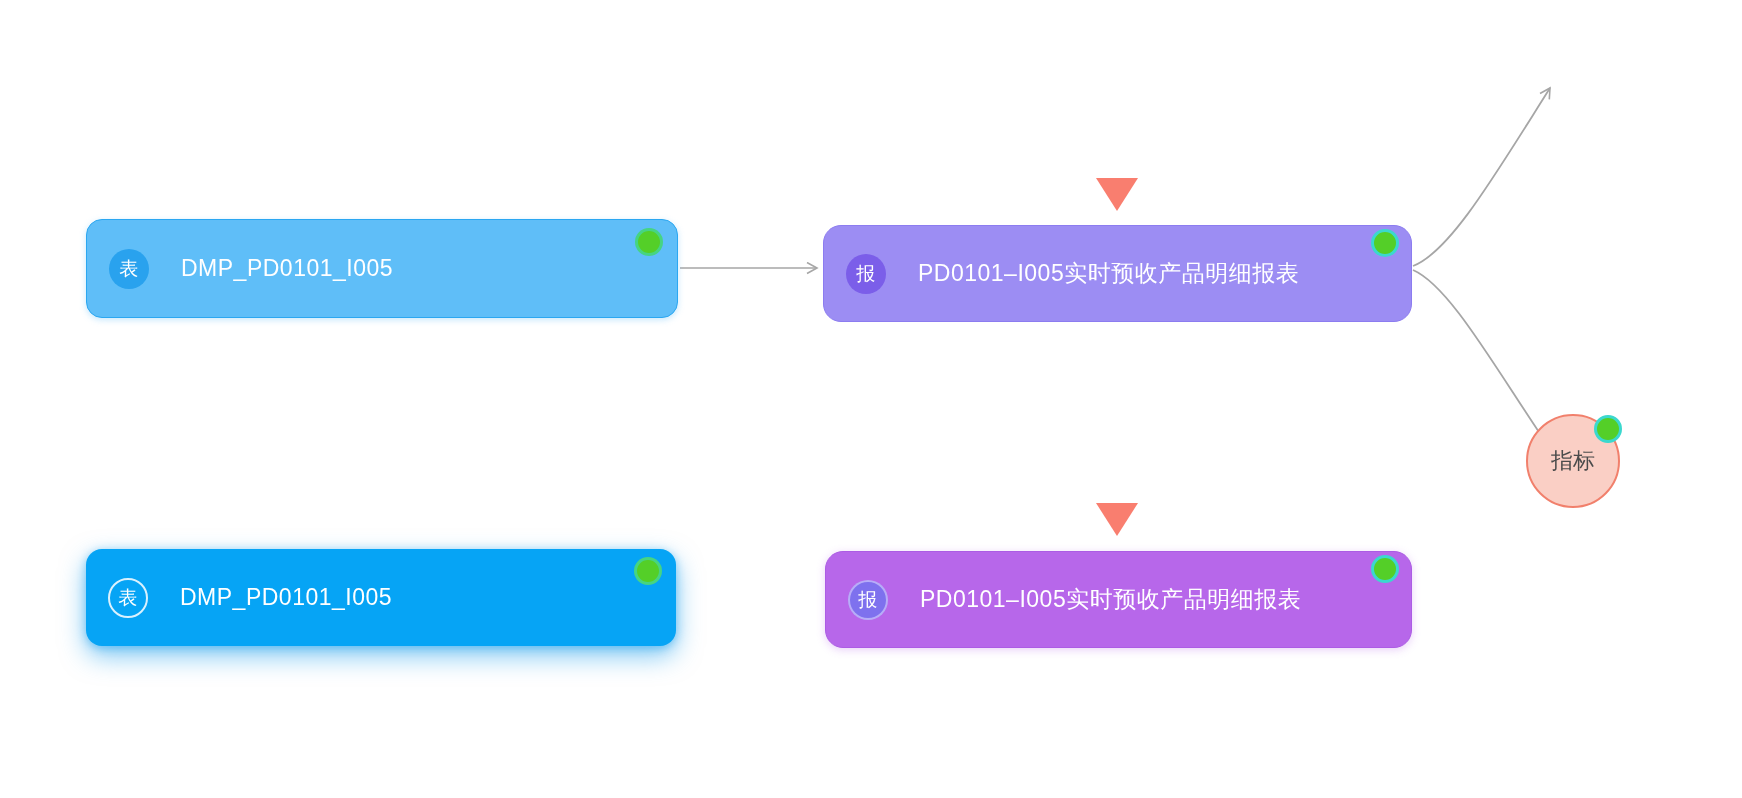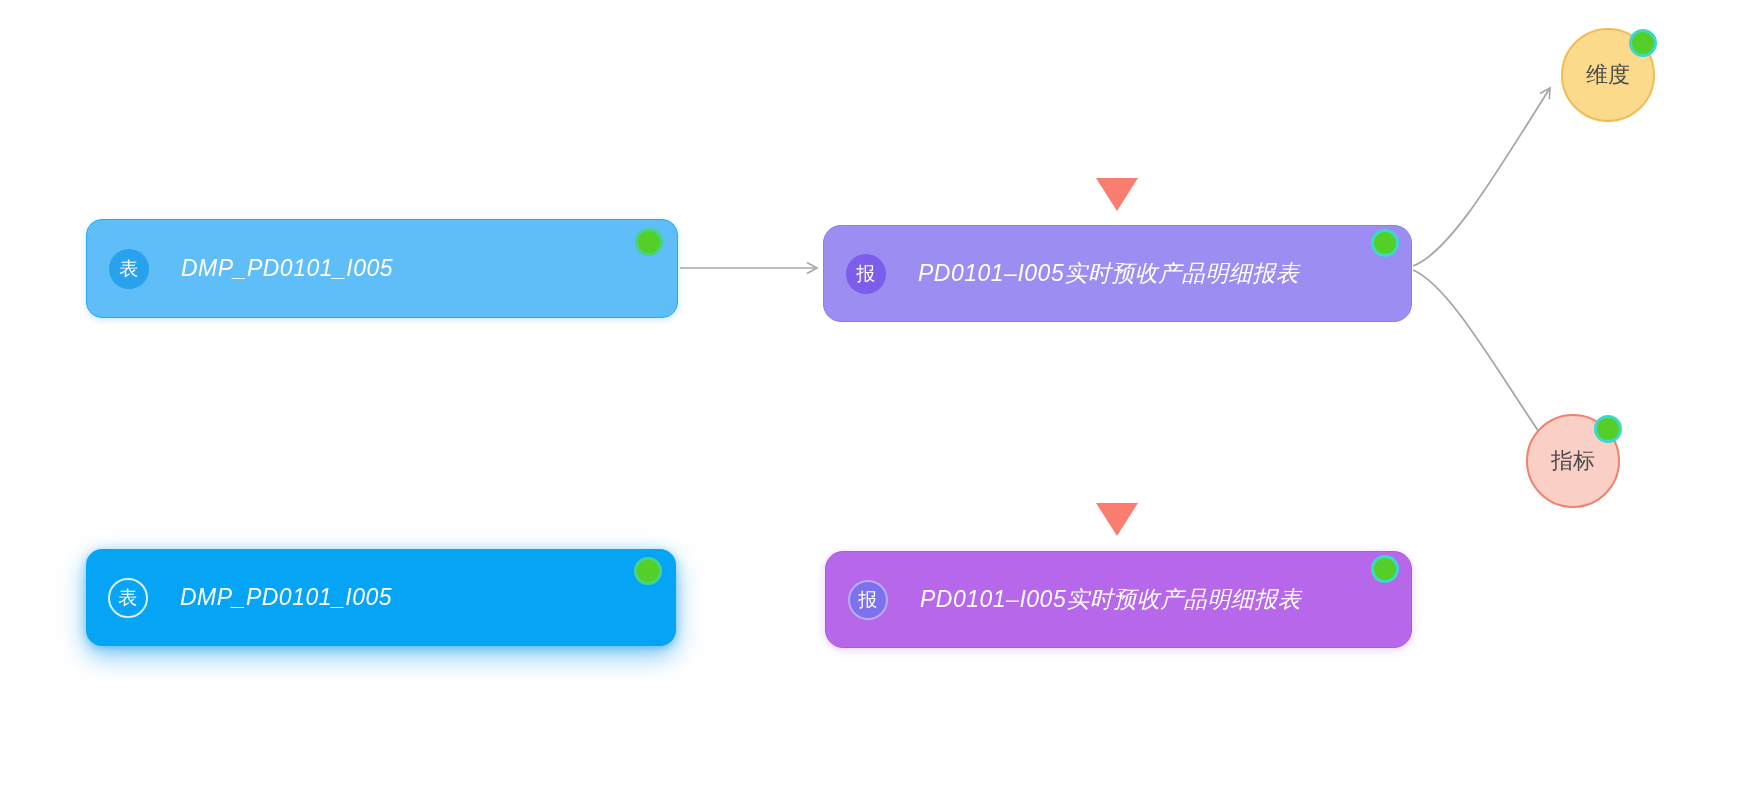--- a/index.html
+++ b/index.html
@@ -36,21 +36,21 @@
 
   .node-icon{
     width:40px;height:40px;border-radius:50%;flex:0 0 auto;
     display:flex;align-items:center;justify-content:center;
     font-size:19px;margin-left:22px;color:#fff;box-sizing:border-box;
   }
   .icon-solid-blue{background:#29A2EE;}
   .icon-outline-white{background:transparent;border:2px solid rgba(255,255,255,.85);}
   .icon-solid-violet{background:#7B5EE9;}
   .icon-violet-ring{background:#7E71EE;border:2px solid rgba(187,176,248,.95);}
-  .node-label{margin-left:32px;white-space:nowrap;font-style:italic;}
+  .node-label{margin-left:32px;white-space:nowrap;}
 
   
   .dot{
     position:absolute;width:22px;height:22px;border-radius:50%;
     background:#54CF28;border:3px solid #3BD8CE;box-sizing:content-box;
   }
   .dot-table{right:14px;top:8px;border-color:rgba(59,216,206,.55);}
   .dot-report{right:12px;top:3px;}
   .dot-terminal{left:66px;top:-1px;}
 
@@ -120,23 +120,19 @@
   </div>
 
   <div class="node node-report-bottom">
     <span class="node-icon icon-violet-ring">
       <span>报</span>
     </span>
     <span class="node-label">PD0101–I005实时预收产品明细报表</span>
     <span class="dot dot-report"></span>
   </div>
 
-  <div class="terminal terminal-dimension">
-    <span>维度</span>
-    <span class="dot dot-terminal"></span>
-  </div>
 
   <div class="terminal terminal-metric">
     <span>指标</span>
     <span class="dot dot-terminal"></span>
   </div>
 
 </div>
 
 </body></html>

